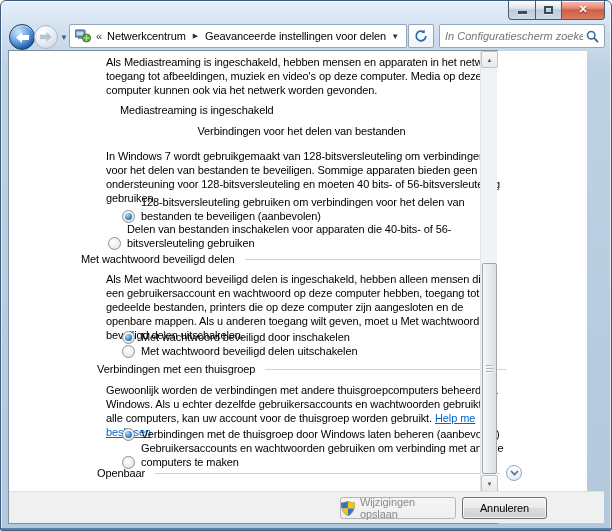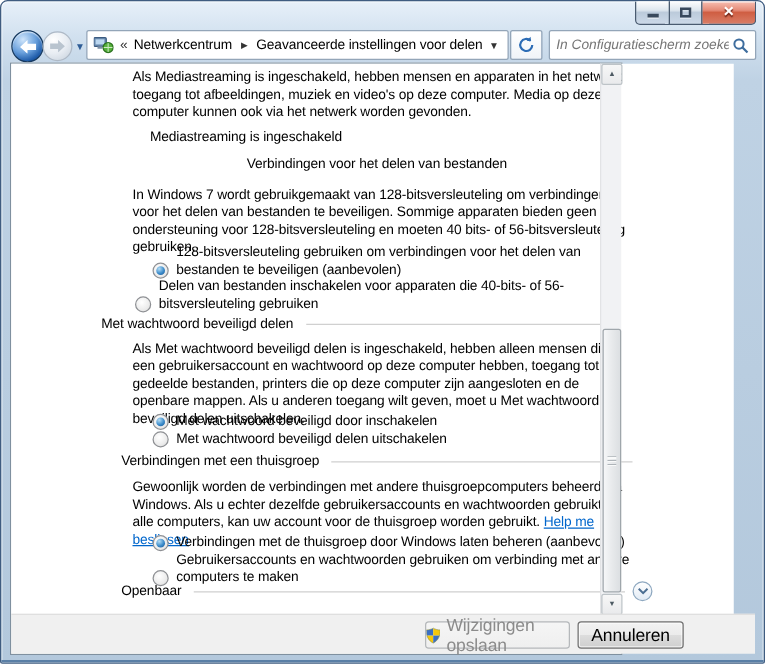--- a/index.html
+++ b/index.html
@@ -142,21 +142,21 @@
   }
 
   
   .footer {
     position:absolute; left:0; bottom:0; width:595px; height:32px;
     background:#f0f0f0; border-top:1px solid #dfdfdf;
   }
   .btn {
     position:absolute; top:5px; height:22px; border-radius:3px;
     display:flex; align-items:center; justify-content:center;
-    font-family:"Liberation Sans",sans-serif; font-size:14px; letter-spacing:-0.1px;
+    font-family:"Liberation Sans",sans-serif; font-size:11px; letter-spacing:-0.1px;
   }
   .btn-save {
     left:331px; width:116px;
     border:1px solid #b5b8bb; color:#8b8b8b;
     background:linear-gradient(#f5f5f5,#efefef);
   }
   .btn-save .shield { margin-right:5px; }
   .btn-cancel {
     left:453px; width:85px;
     border:1px solid #707070; color:#000;

